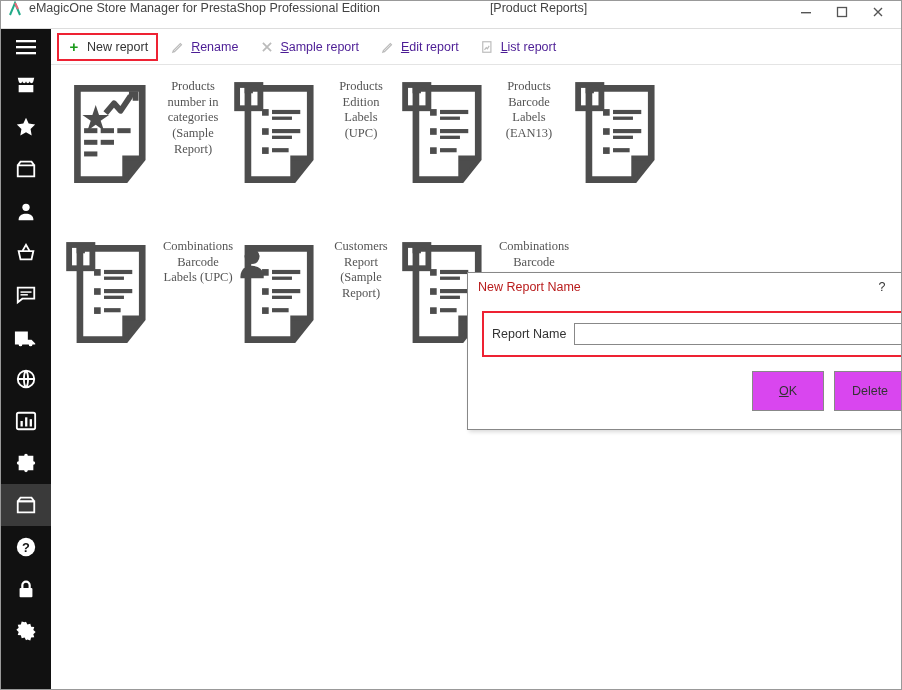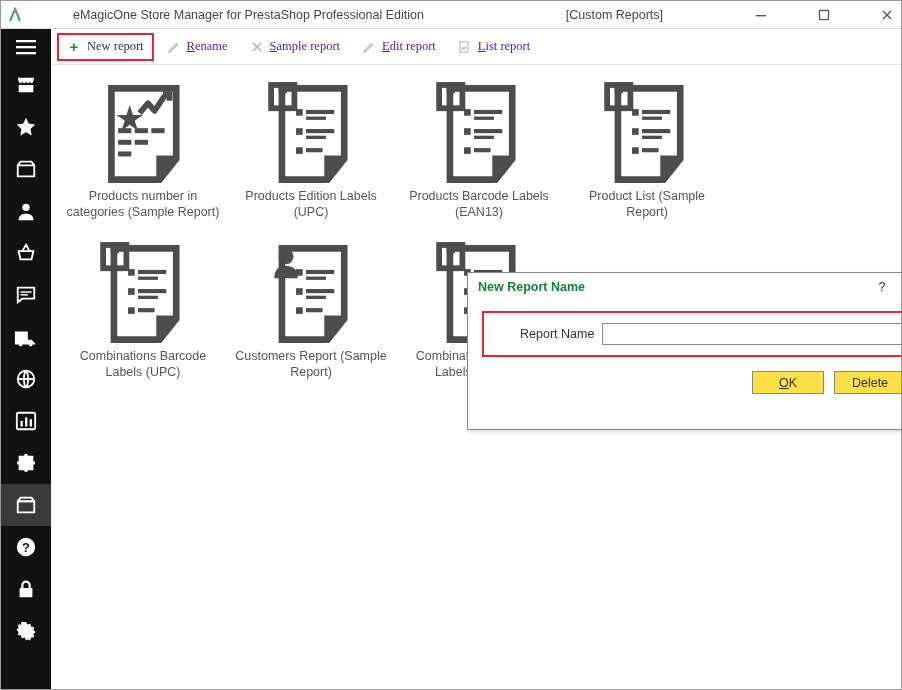--- a/index.html
+++ b/index.html
@@ -13,24 +13,23 @@
     height: 690px;
     overflow: hidden;
     border: 1px solid #999;
     position: relative;
   }
   
   .titlebar {
     height: 28px;
     border-bottom: 1px solid #ddd;
     display: flex;
-    align-items: center;
+    align-items: flex-start;
     padding: 0 6px;
     background: #fff;
-    gap: 44px;
   }
   .titlebar .app-icon {
     width: 16px; height: 16px; margin-right: 6px;
     display: inline-flex; align-items: center; justify-content: center;
   }
   .titlebar .title { flex: 0 0 auto; color: #444; }
   .titlebar .title-gap { width: 110px; }
   .titlebar .title2 { flex: 0 0 auto; color: #444; }
   .titlebar .spacer { flex: 1; }
   .win-btn {
@@ -82,38 +81,39 @@
     gap: 6px;
     color: #888;
     border: 1px solid transparent;
   }
   .tbtn .ico { width: 14px; height: 14px; display: inline-flex; align-items: center; justify-content: center; }
   .tbtn.primary {
     color: #333;
     border: 2px solid #e23;
   }
   .tbtn.primary .plus { color: #1a9a1a; font-weight: bold; font-size: 15px; }
-  .tbtn .lbl { text-decoration: underline 0.5px rgba(0,0,0,0); font-family: Liberation Serif, serif; }
+  .tbtn .lbl { text-decoration: underline 0.5px rgba(0,0,0,0); }
   .tbtn:not(.primary) .lbl { color: #4c1d95; }
   .tbtn:not(.primary) .lbl::first-letter { text-decoration: underline; }
   
   .grid {
     padding: 14px 8px;
     display: flex;
     flex-wrap: wrap;
     align-content: flex-start;
     gap: 0px 0px;
   }
   .card {
     width: 168px;
     height: 160px;
     display: flex;
-    flex-direction: column;
-    align-items: center;
+    flex-direction: row;
+    align-items: flex-start;
     text-align: center;
+    font-family: Liberation Serif, serif;
   }
   .card .thumb {
     width: 110px; height: 110px;
     display: flex; align-items: center; justify-content: center;
   }
   .card .cap {
     color: #555; line-height: 1.25;
     padding: 0 4px;
   }
   
@@ -124,67 +124,67 @@
     background: #fff;
     border: 1px solid #888;
     box-shadow: 2px 2px 4px rgba(0,0,0,0.15);
   }
   .dialog .dtitlebar {
     height: 28px;
     display: flex; align-items: center;
     padding: 0 10px;
     border-bottom: 0;
   }
-  .dialog .dtitlebar .dtitle { flex: 1; color: #15803d; font-weight: bold; }
+  .dialog .dtitlebar .dtitle { flex: 1; color: #b91c1c; }
   .dialog .dbtn { width: 28px; text-align: center; color: #333; }
   .dialog .body {
     padding: 10px 14px 8px 14px;
   }
   .field-row {
     display: flex; align-items: center;
     gap: 8px;
     border: 2.5px solid #e23;
     padding: 10px 8px;
   }
-  .field-row label { color: #333; font-size: 12.5px; white-space: nowrap; margin-left: 28px; }
+  .field-row label { color: #333; font-size: 12.5px; white-space: nowrap; }
   .field-row input {
     flex: 1;
     border: 1px solid #888;
     height: 22px;
     padding: 2px 4px;
     font-family: inherit; font-size: 12.5px;
   }
   .dlg-buttons {
     display: flex; justify-content: flex-end;
     gap: 10px;
     padding: 14px 14px 0 14px;
   }
   .dlg-btn {
-    min-width: 72px; height: 23px;
+    min-width: 72px; height: 40px;
     border: 1px solid #888;
-    background: #fde047;
+    background: #d946ef;
     display: inline-flex; align-items: center; justify-content: center;
   }
   .dlg-btn .ul { text-decoration: underline; }
   
   .doc-svg { fill: none; stroke: #4d4d4d; stroke-width: 8; }
 </style>
 </head>
 <body>
 
 <div class="titlebar">
   <span class="app-icon">
     <svg width="16" height="16" viewBox="0 0 16 16">
         <path d="M3 14 L8 2 L13 14" fill="none" stroke="#2a8" stroke-width="2"></path>
         <path d="M8 2 L11 8" stroke="#e67" stroke-width="2"></path>
       </svg>
   </span>
   <span class="title">eMagicOne Store Manager for PrestaShop Professional Edition</span>
   <span class="title-gap"></span>
-  <span class="title2">[Custom Reports]</span>
+  <span class="title2">[Product Reports]</span>
   <span class="spacer"></span>
   <span class="win-btn">
     <svg width="12" height="12" viewBox="0 0 12 12">
         <rect x="1" y="6" width="10" height="1.4" fill="#555"></rect>
       </svg>
   </span>
   <span class="win-btn">
     <svg width="12" height="12" viewBox="0 0 12 12">
         <rect x="1.5" y="1.5" width="9" height="9" fill="none" stroke="#555" stroke-width="1.3"></rect>
       </svg>
@@ -407,21 +407,20 @@
     <rect x="54" y="59" width="34" height="5" fill="#4d4d4d"></rect>
     <rect x="54" y="67" width="24" height="4" fill="#4d4d4d"></rect>
     <rect x="42" y="81" width="8" height="8" fill="#4d4d4d"></rect>
     <rect x="54" y="82" width="20" height="5" fill="#4d4d4d"></rect>
     <g>
     <rect x="12" y="6" width="28" height="28" fill="none" stroke="#4d4d4d" stroke-width="7"></rect>
     <rect x="21" y="6" width="10" height="10" fill="#4d4d4d"></rect>
   </g>
   </svg>
           </div>
-          <div class="cap">Product List (Sample Report)</div>
         </div>
         <div class="card">
           <div class="thumb">
             <svg width="100" height="108" viewBox="0 0 120 130">
     <path class="doc-svg" d="M25 10 H100 V95 L80 120 H25 Z"></path>
     <path class="doc-svg" d="M100 95 H80 V120"></path>
     <path d="M78 97 L98 97 L78 118 Z" fill="#4d4d4d"></path>
     <rect x="42" y="35" width="8" height="8" fill="#4d4d4d"></rect>
     <rect x="54" y="36" width="34" height="5" fill="#4d4d4d"></rect>
     <rect x="54" y="44" width="24" height="4" fill="#4d4d4d"></rect>

